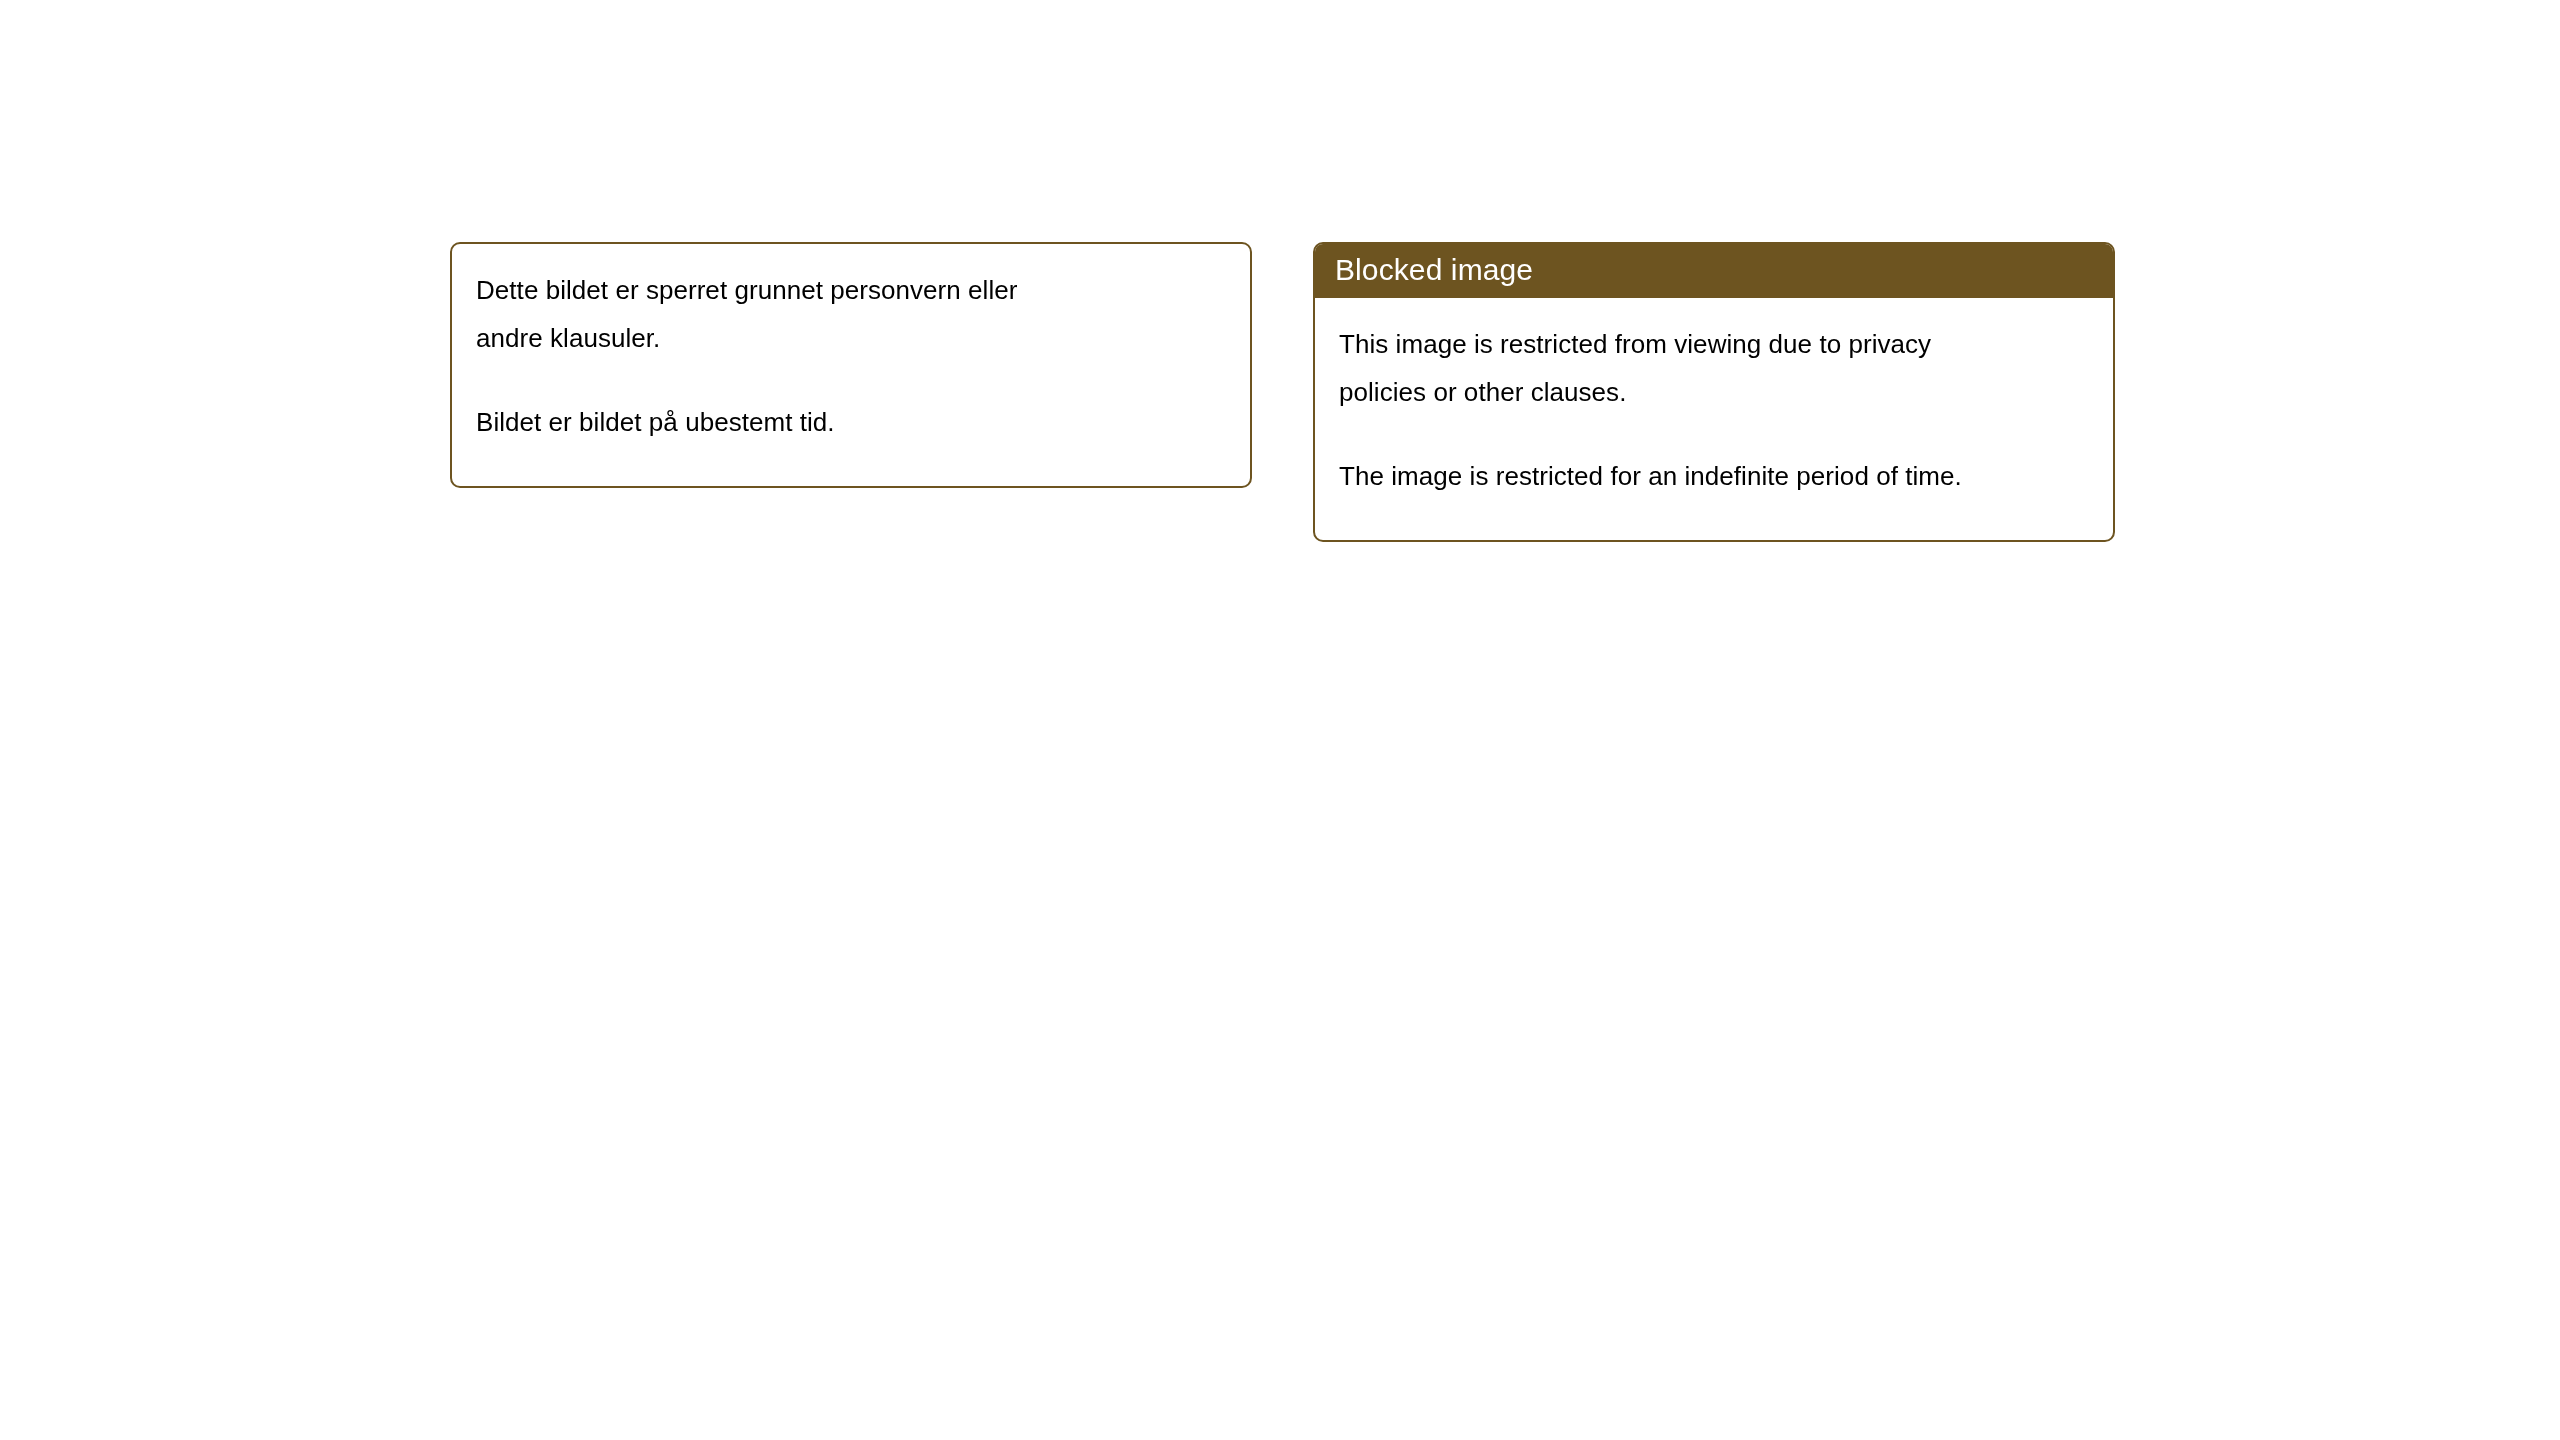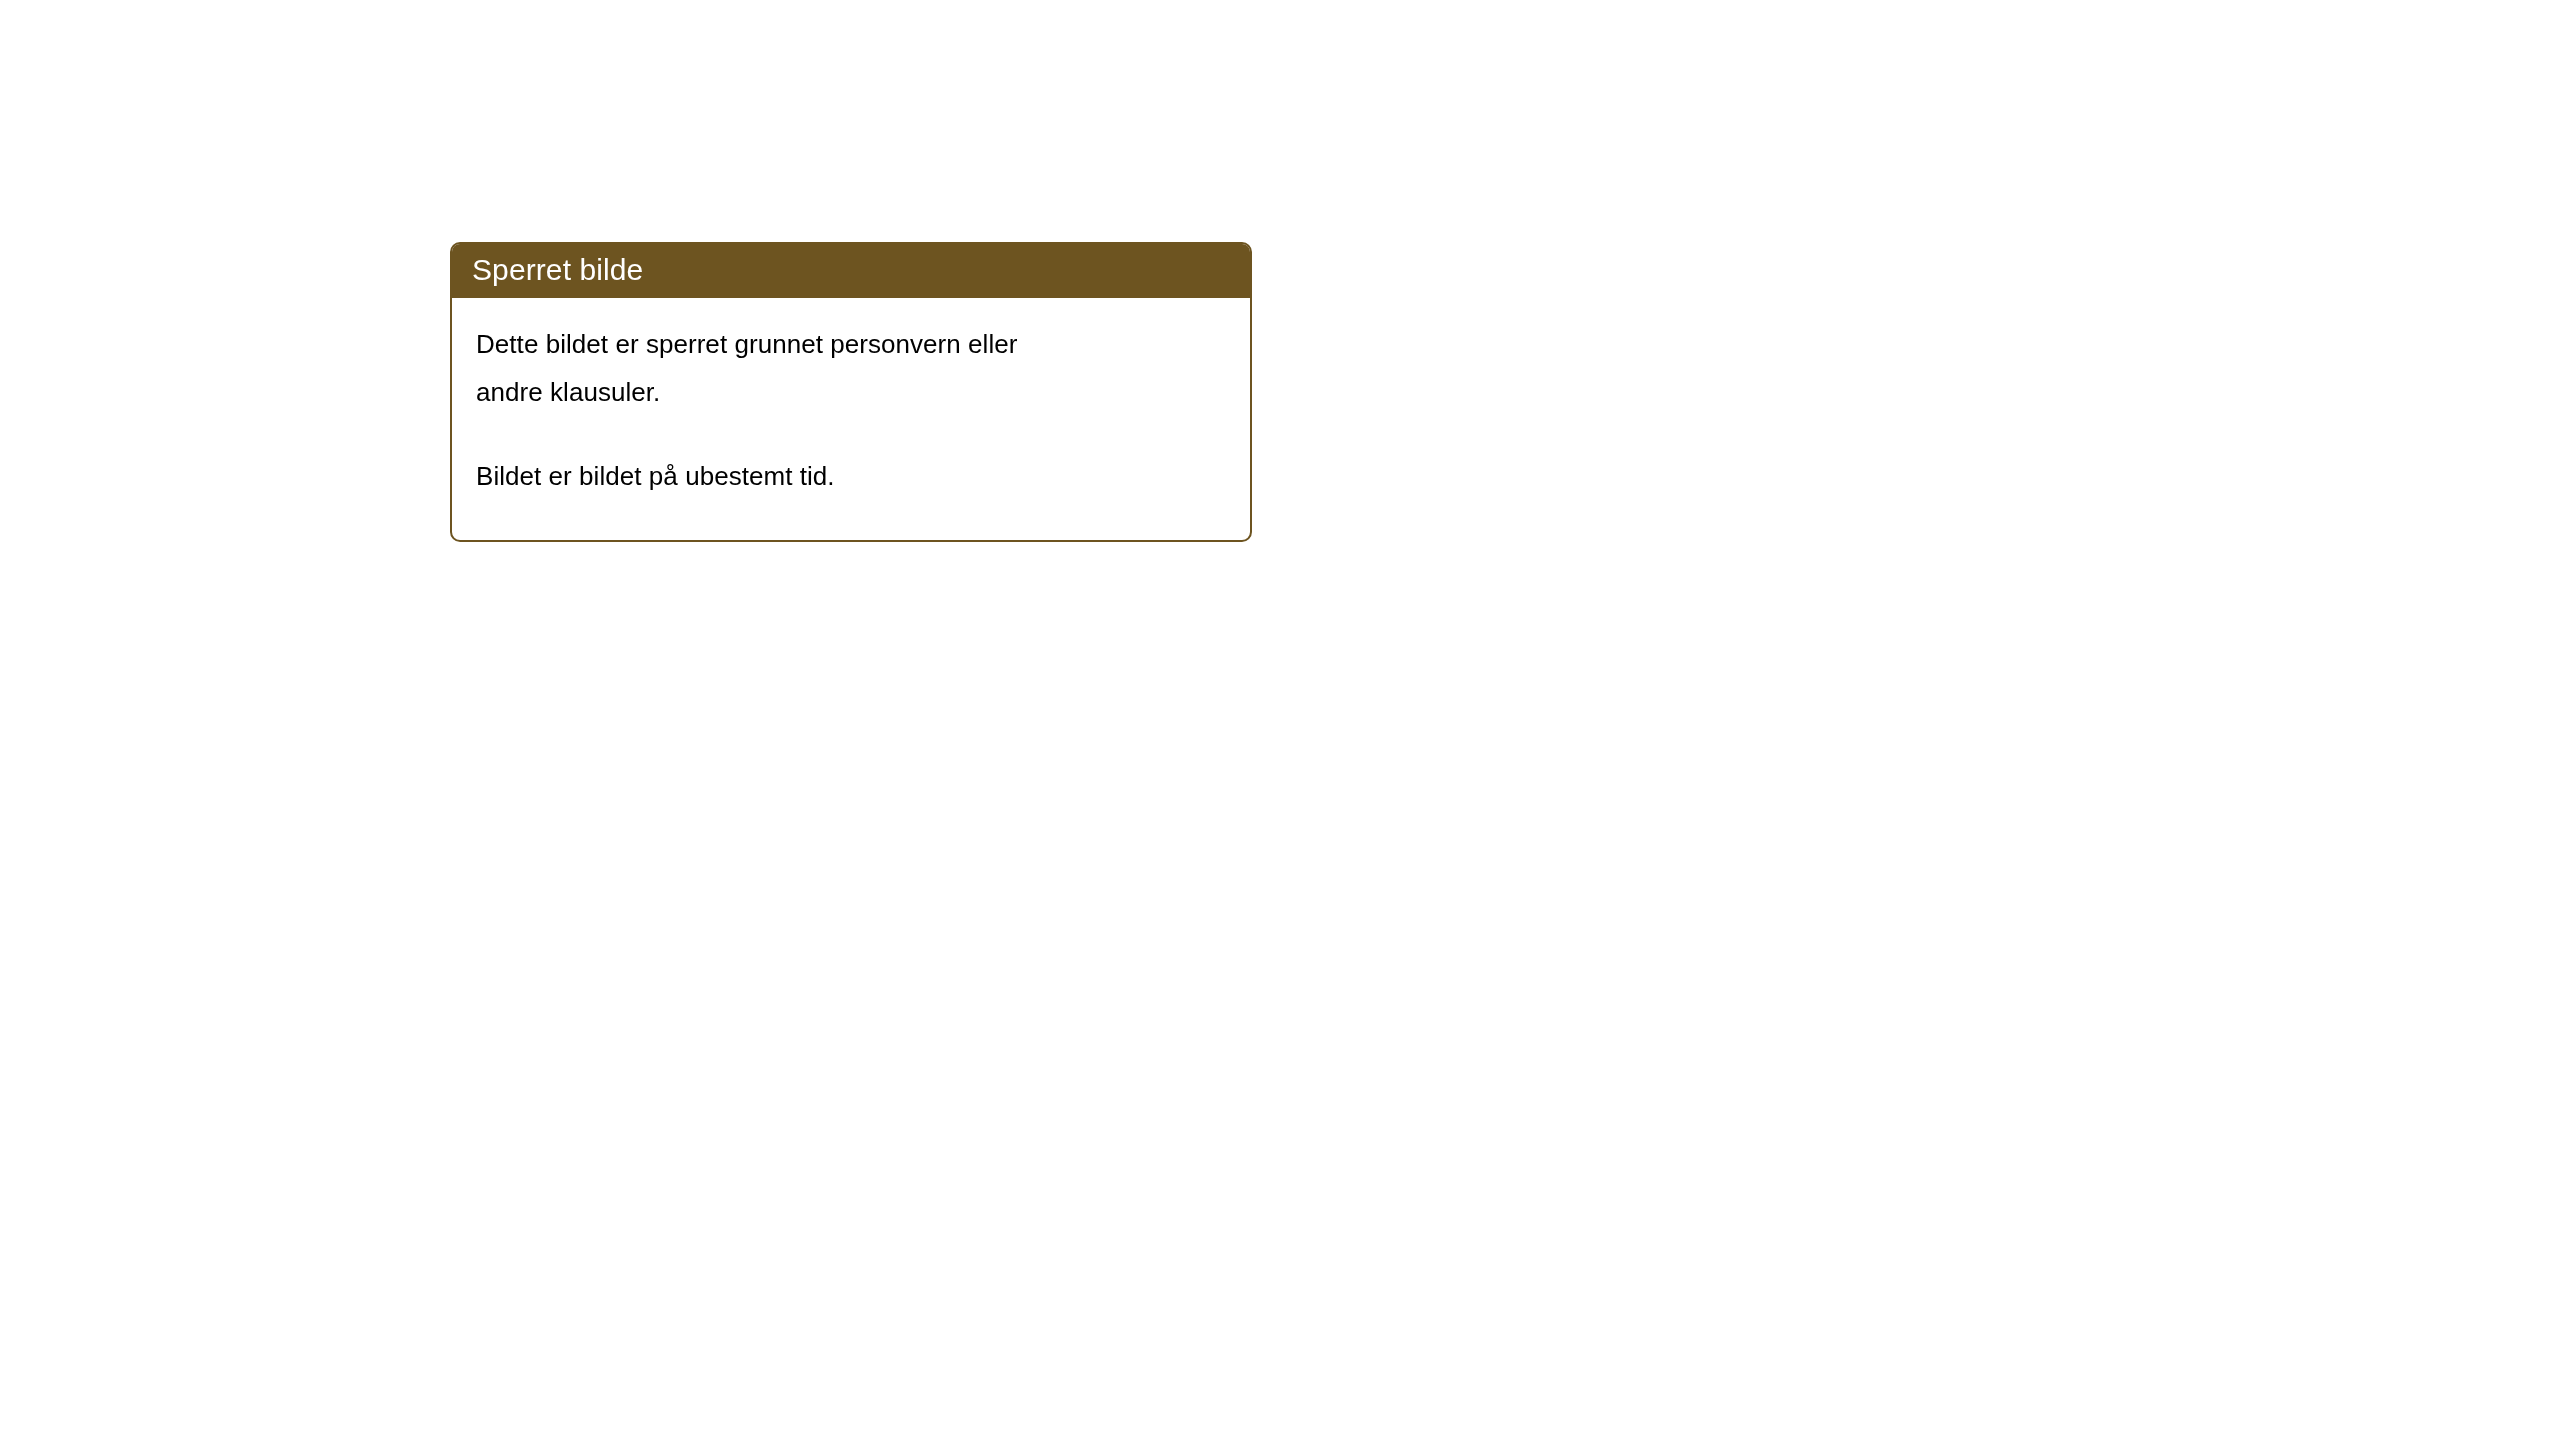--- a/index.html
+++ b/index.html
@@ -83,23 +83,29 @@
   .card-body-en .card-paragraph {
     max-width: 640px;
   }
 </style>
 </head>
 <body>
 
 <div id="card-area">
 
   <div class="notice-card">
-    <div class="card-header">
-      <span class="card-title">Sperret bilde</span>
-    </div>
     <div class="card-body card-body-nb">
       <p class="card-paragraph">Dette bildet er sperret grunnet personvern eller andre klausuler.</p>
       <p class="card-paragraph">Bildet er bildet på ubestemt tid.</p>
     </div>
   </div>
 
+  <div class="notice-card">
+    <div class="card-header">
+      <span class="card-title">Blocked image</span>
+    </div>
+    <div class="card-body card-body-en">
+      <p class="card-paragraph">This image is restricted from viewing due to privacy policies or other clauses.</p>
+      <p class="card-paragraph">The image is restricted for an indefinite period of time.</p>
+    </div>
+  </div>
 
 </div>
 
 </body></html>

